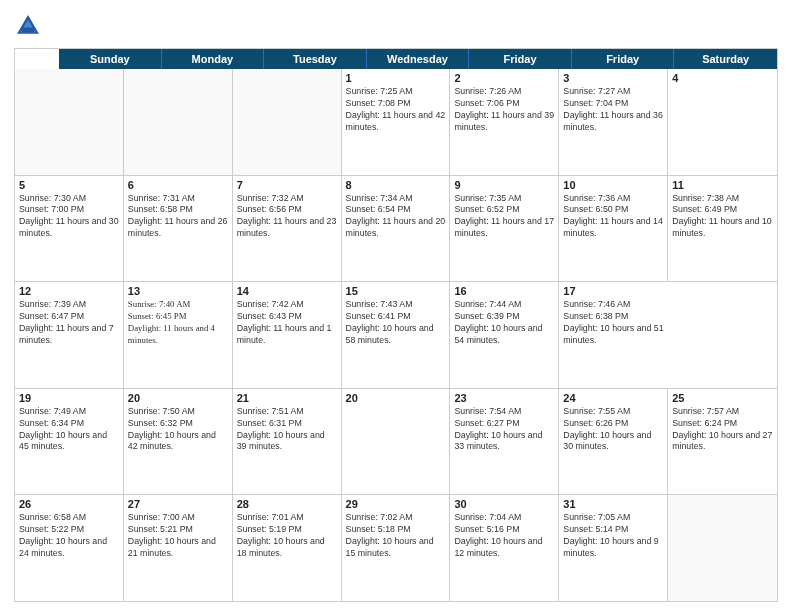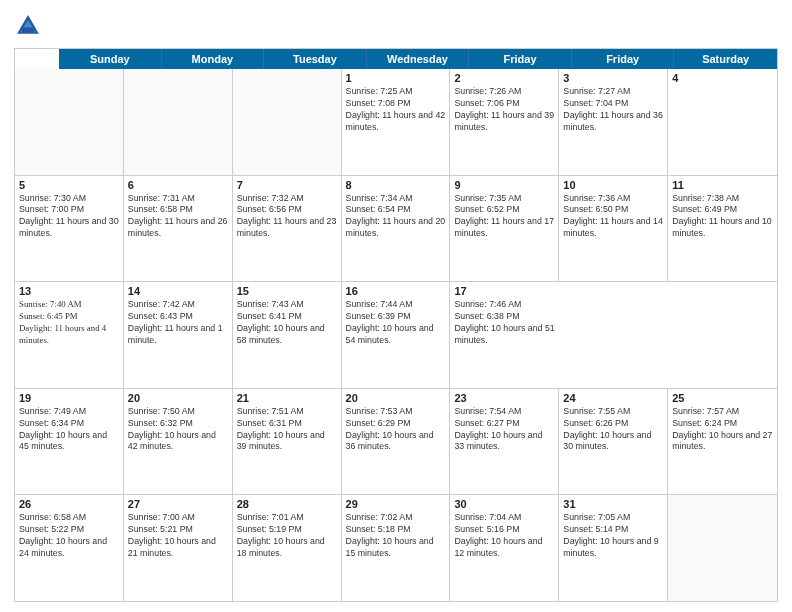--- a/index.html
+++ b/index.html
@@ -57,21 +57,21 @@
     }
     .calendar {
       flex: 1;
       display: flex;
       flex-direction: column;
       border: 1px solid #ccc;
     }
     .cal-header {
       display: grid;
       grid-template-columns: repeat(7, 1fr);
-      background: #0369a1;
+      background: #0c4a6e;
       margin-left: 44px;
     }
     .cal-header-cell {
       color: #fff;
       font-size: 11px;
       font-weight: bold;
       text-align: center;
       padding: 4px 2px;
       border-right: 1px solid #3366bb;
     }
@@ -209,20 +209,26 @@
           </div>
           <div class="cal-cell">
             <div class="day-num">11</div>
             <div class="cell-info" style="white-space: pre-line;">Sunrise: 7:38 AM
 Sunset: 6:49 PM
 Daylight: 11 hours and 10 minutes.</div>
           </div>
         </div>
         <div class="cal-row">
           <div class="cal-cell">
+            <div class="day-num">12</div>
+            <div class="cell-info" style="white-space: pre-line;">Sunrise: 7:39 AM
+Sunset: 6:47 PM
+Daylight: 11 hours and 7 minutes.</div>
+          </div>
+          <div class="cal-cell">
             <div class="day-num">13</div>
             <div class="cell-info" style="white-space: pre-line; font-family: Liberation Serif, serif;">Sunrise: 7:40 AM
 Sunset: 6:45 PM
 Daylight: 11 hours and 4 minutes.</div>
           </div>
           <div class="cal-cell">
             <div class="day-num">14</div>
             <div class="cell-info" style="white-space: pre-line;">Sunrise: 7:42 AM
 Sunset: 6:43 PM
 Daylight: 11 hours and 1 minute.</div>
@@ -260,23 +266,20 @@
 Daylight: 10 hours and 42 minutes.</div>
           </div>
           <div class="cal-cell">
             <div class="day-num">21</div>
             <div class="cell-info" style="white-space: pre-line;">Sunrise: 7:51 AM
 Sunset: 6:31 PM
 Daylight: 10 hours and 39 minutes.</div>
           </div>
           <div class="cal-cell">
             <div class="day-num">20</div>
-            <div class="cell-info" style="white-space: pre-line;">Sunrise: 7:53 AM
-Sunset: 6:29 PM
-Daylight: 10 hours and 36 minutes.</div>
           </div>
           <div class="cal-cell">
             <div class="day-num">23</div>
             <div class="cell-info" style="white-space: pre-line;">Sunrise: 7:54 AM
 Sunset: 6:27 PM
 Daylight: 10 hours and 33 minutes.</div>
           </div>
           <div class="cal-cell">
             <div class="day-num">24</div>
             <div class="cell-info" style="white-space: pre-line;">Sunrise: 7:55 AM

